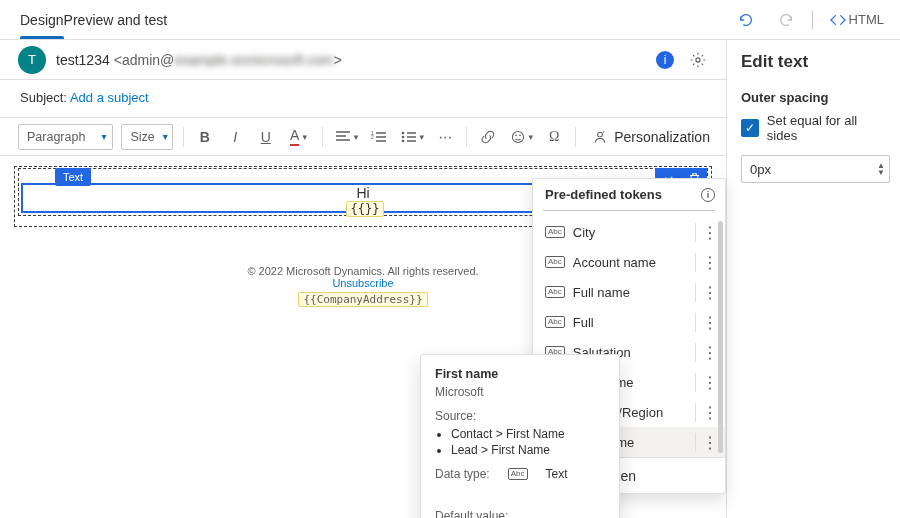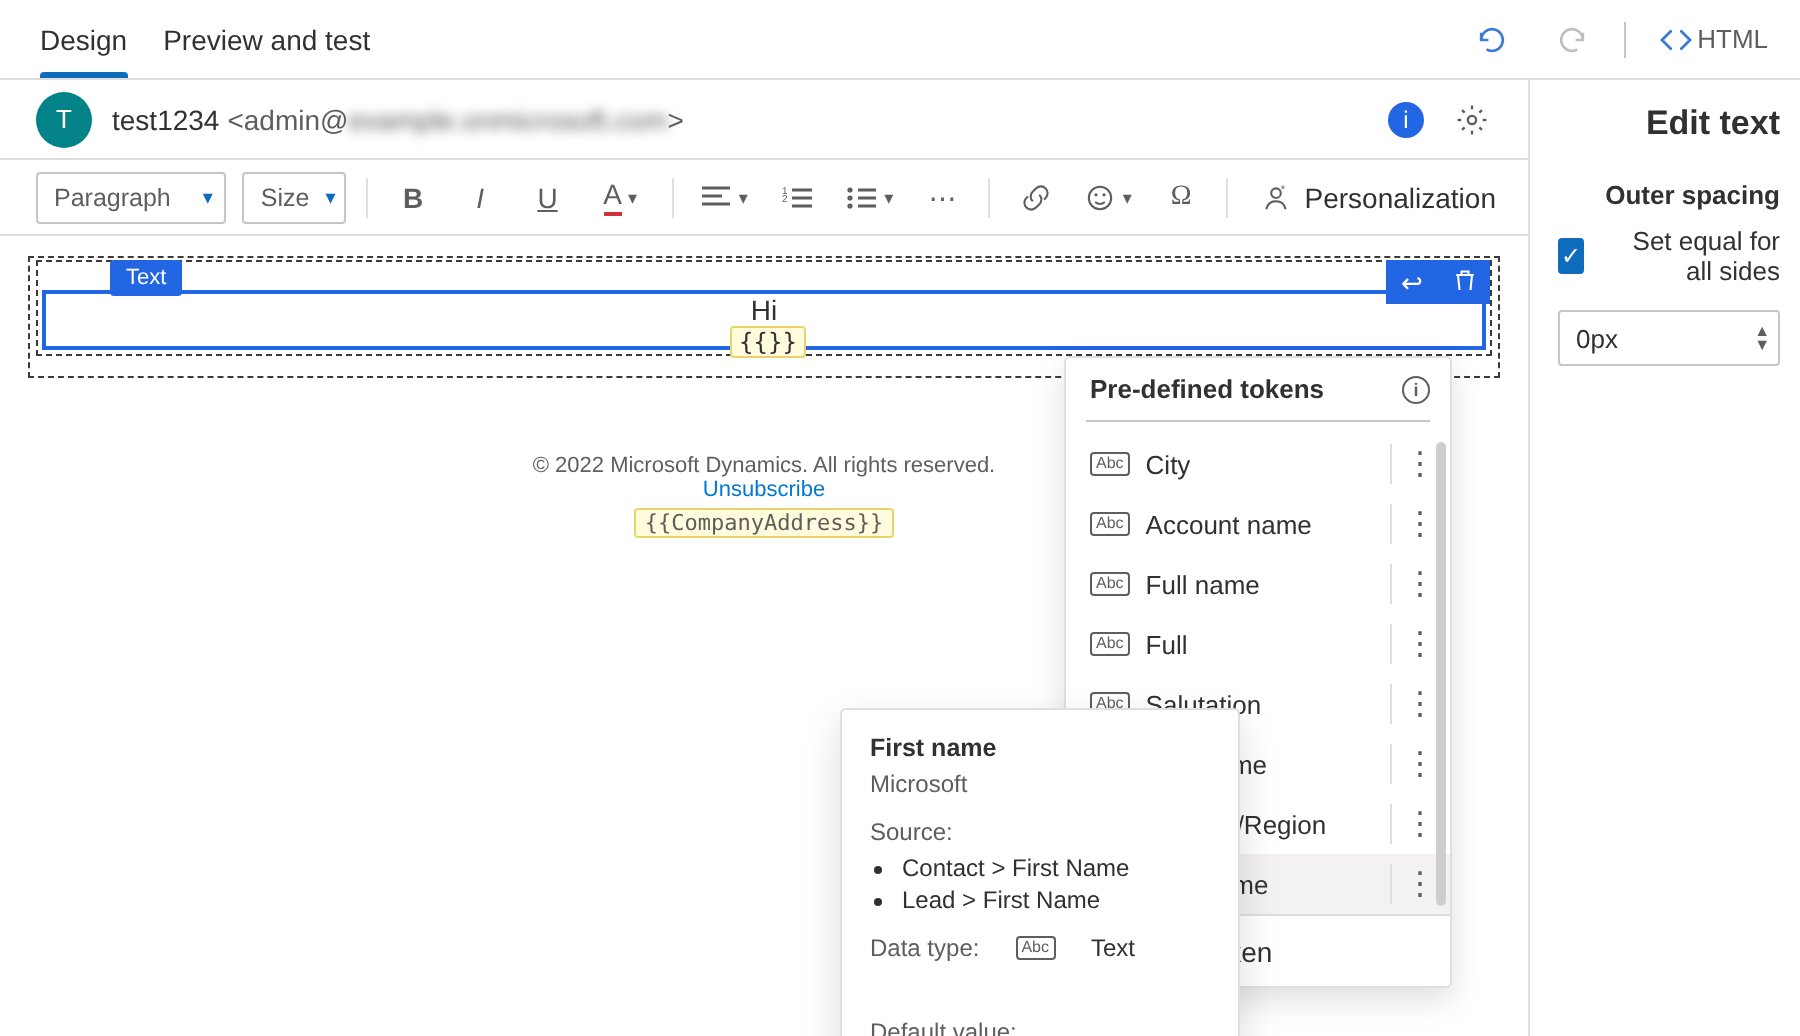--- a/index.html
+++ b/index.html
@@ -13,32 +13,32 @@
     --panel-bg:#fff;
     --canvas-bg:#faf9f8;
     --hover:#f3f2f1;
     --link:#0078d4;
   }
   *{box-sizing:border-box;}
   html,body{margin:0;padding:0;width:900px;height:518px;font-family:"Segoe UI",Arial,sans-serif;font-size:14px;color:var(--fg);background:#fff;overflow:hidden;}
 
   
   .top-row{height:40px;border-bottom:1px solid var(--border);display:flex;align-items:center;justify-content:space-between;padding:0 12px 0 20px;}
-  .tabs{display:flex;gap:18px;height:100%;align-items:center;}
+  .tabs{display:flex;height:100%;align-items:center;}
   .tab{height:100%;display:flex;align-items:center;color:var(--fg);cursor:pointer;position:relative;}
   .tab.active::after{content:"";position:absolute;left:0;right:0;bottom:0;height:3px;background:var(--blue-dark);border-radius:2px 2px 0 0;}
   .top-actions{display:flex;align-items:center;gap:12px;color:var(--sub);}
   .sep{width:1px;height:18px;background:var(--border-strong);}
   .icon-btn{width:28px;height:28px;display:flex;align-items:center;justify-content:center;cursor:pointer;border-radius:3px;}
   .html-lbl{font-size:13px;color:var(--sub);margin-left:-4px;}
 
   
   .body-row{display:flex;height:478px;}
   .left-col{flex:1;min-width:0;position:relative;}
-  .right-col{width:136px;border-left:1px solid var(--border);padding:12px 10px 10px 14px;text-align:right;}
+  .right-col{width:174px;border-left:1px solid var(--border);padding:12px 10px 10px 14px;}
 
   
   .cmd-bar{height:40px;border-bottom:1px solid var(--border);display:flex;align-items:center;padding:0 14px 0 18px;justify-content:space-between;}
   .avatar{width:28px;height:28px;border-radius:50%;background:#038387;color:#fff;display:flex;align-items:center;justify-content:center;font-size:13px;margin-right:10px;}
   .from-name{color:var(--fg);margin-right:4px;}
   .from-email{color:var(--sub);}
   .blur{filter:blur(3px);}
   .cmd-actions{display:flex;align-items:center;gap:10px;}
   .info-badge{width:18px;height:18px;border-radius:50%;background:var(--blue);color:#fff;font-size:12px;display:flex;align-items:center;justify-content:center;}
 
@@ -159,20 +159,24 @@
         <div class="info-badge">i</div>
         <div class="icon-btn">
           <svg width="18" height="18" viewBox="0 0 20 20">
               <circle cx="10" cy="10" r="2.3" fill="none" stroke="#605e5c" stroke-width="1.3"></circle>
               <path d="M10 2v2M10 16v2M2 10h2M16 10h2M4.5 4.5l1.4 1.4M14.1 14.1l1.4 1.4M4.5 15.5l1.4-1.4M14.1 5.9l1.4-1.4" stroke="#605e5c" stroke-width="1.3"></path>
             </svg>
         </div>
       </div>
     </div>
 
+    <div class="subject-row">
+      <span class="lbl">Subject:</span>
+      <span class="ph">Add a subject</span>
+    </div>
 
     <div class="toolbar">
       <div class="combo">
           <span>Paragraph</span>
           <span class="chev">▾</span>
         </div>
       <div class="combo size">
           <span>Size</span>
           <span class="chev">▾</span>
         </div>

